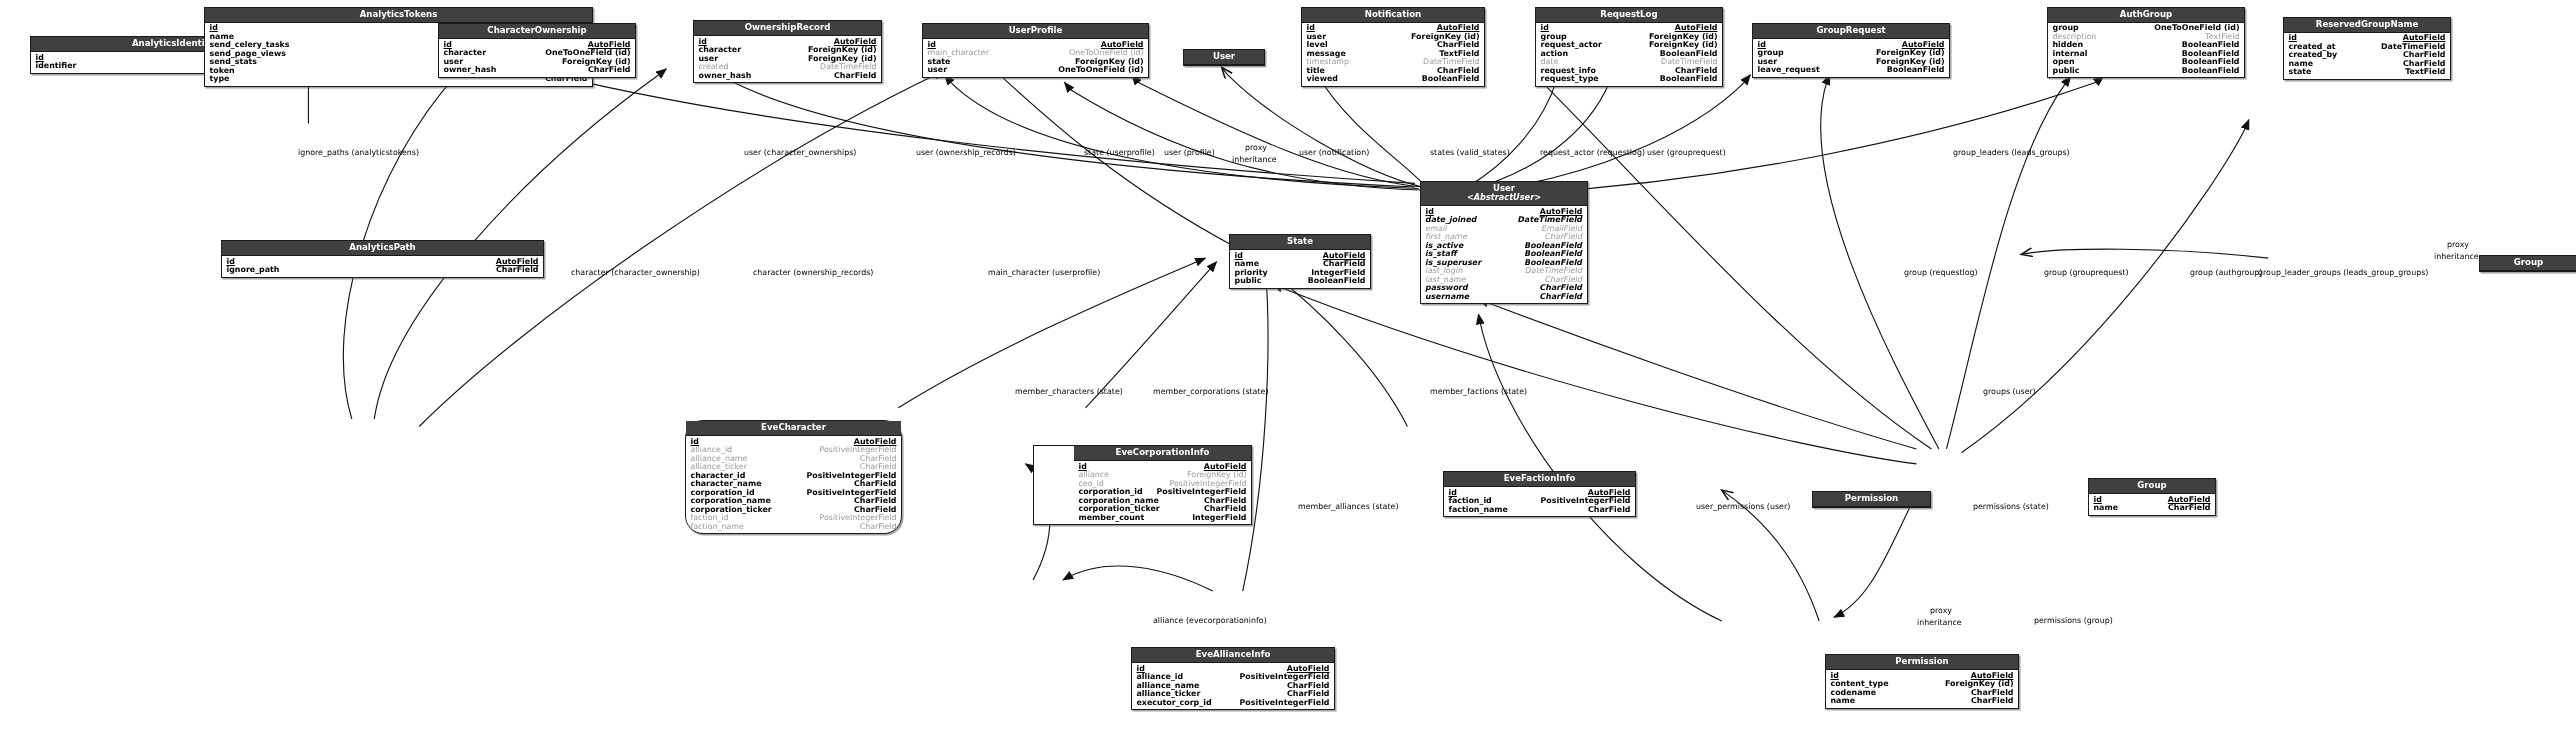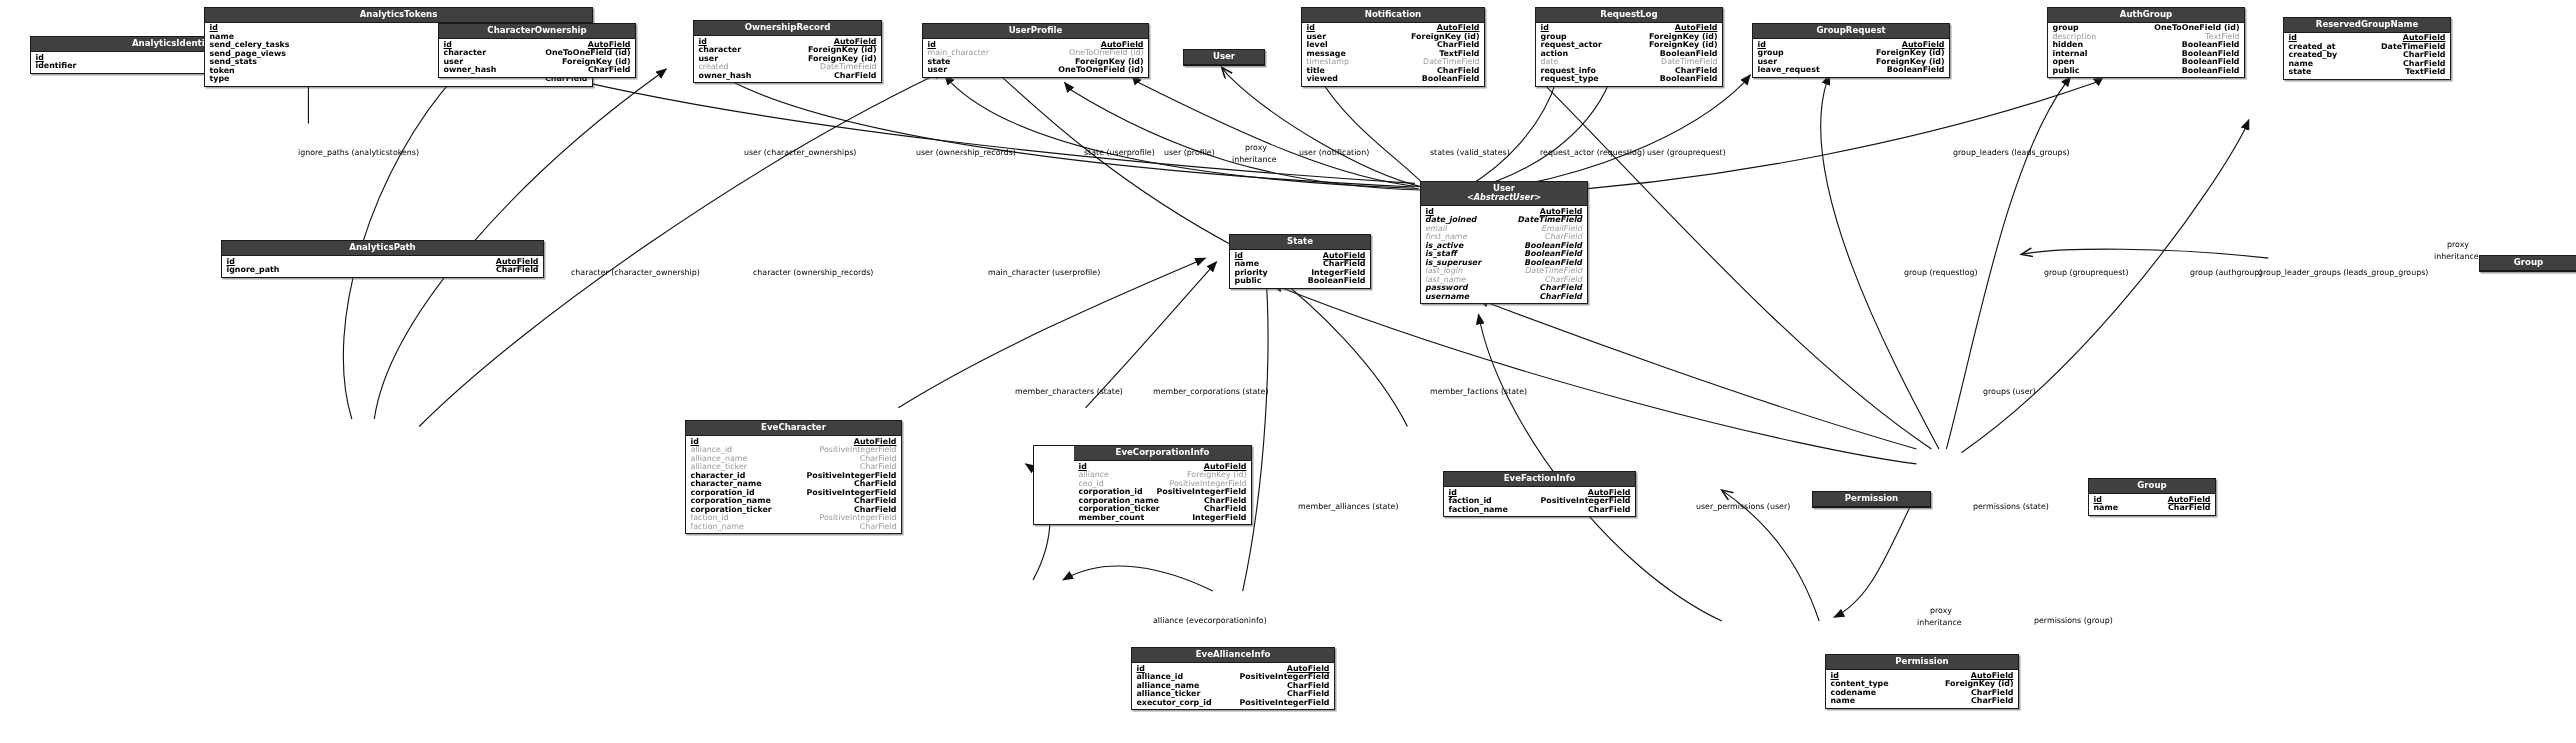--- a/index.html
+++ b/index.html
@@ -434,21 +434,21 @@
         </div>
         <div class="erow req">
           <span class="fname">public</span>
           <span class="ftype">BooleanField</span>
         </div>
       </div>
     </div>
     <div class="entity titleonly" style="left: 2479px; top: 255px; min-width: 99px;">
       <div class="ehead"><span>Group</span></div>
     </div>
-    <div class="entity" style="left: 685px; top: 420px; min-width: 217px;">
+    <div class="entity" style="left: 685px; top: 420px; min-width: 217px; border-radius: 18px;">
       <div class="ehead"><span>EveCharacter</span></div>
       <div class="ebody">
         <div class="erow pk">
           <span class="fname">id</span>
           <span class="ftype">AutoField</span>
         </div>
         <div class="erow opt">
           <span class="fname">alliance_id</span>
           <span class="ftype">PositiveIntegerField</span>
         </div>

